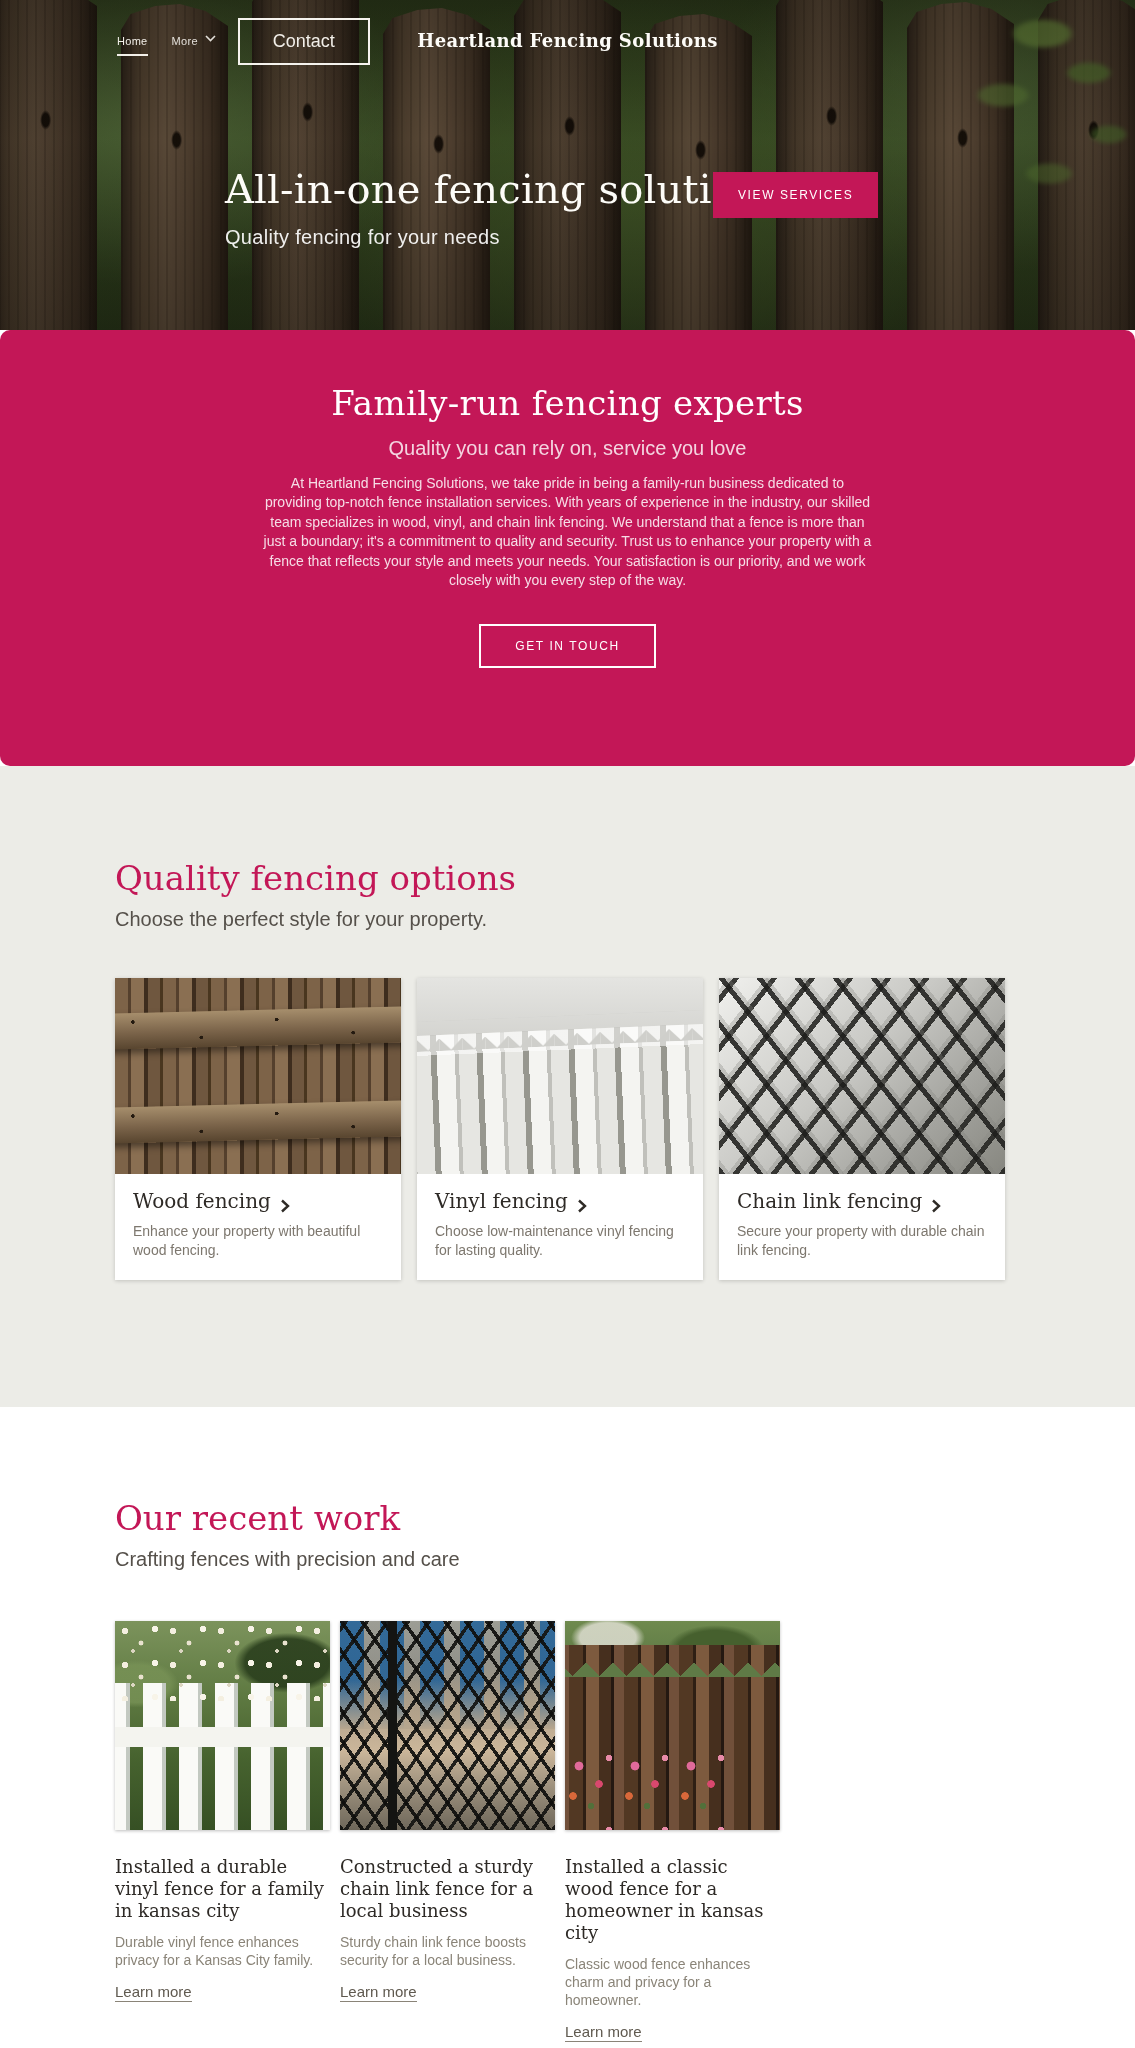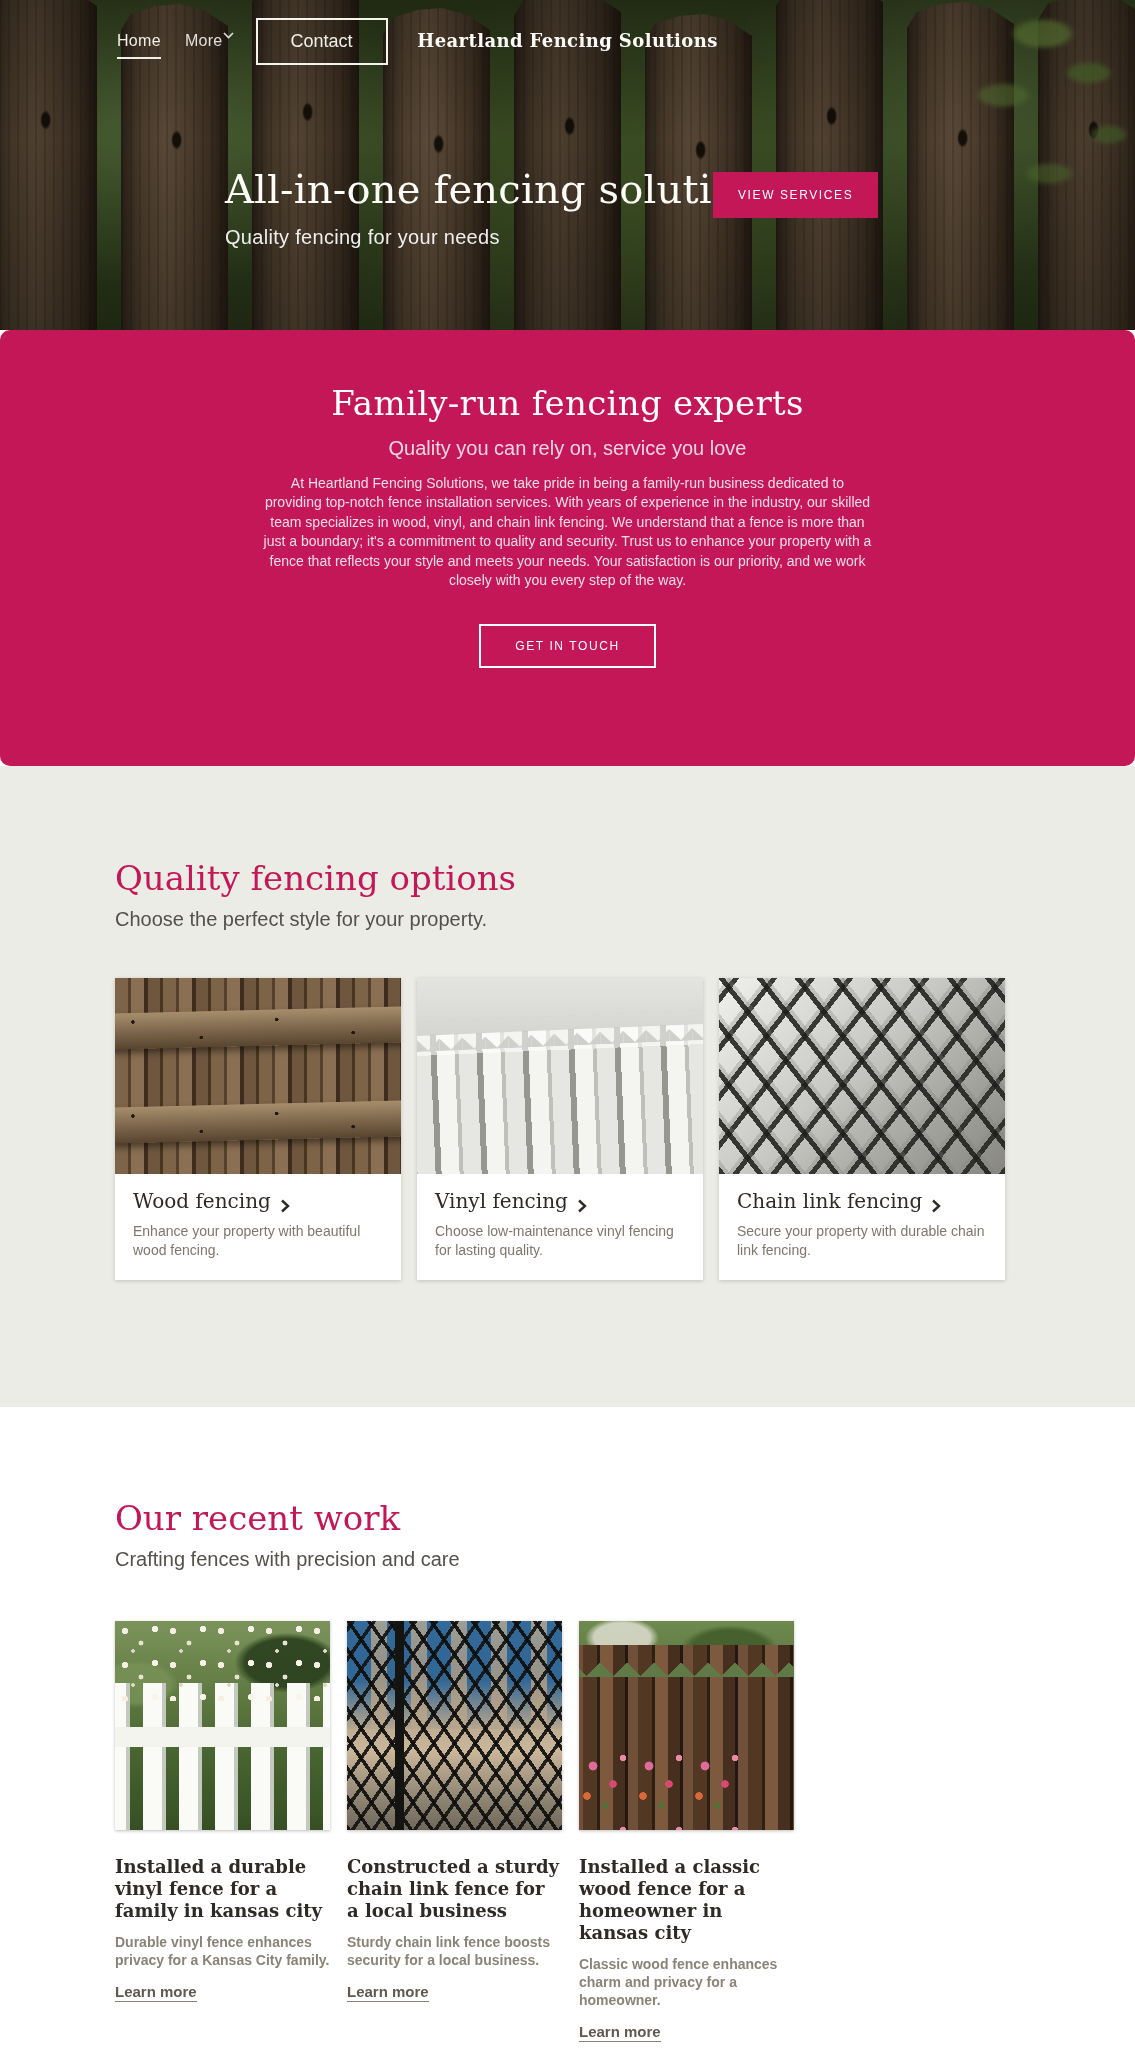--- a/index.html
+++ b/index.html
@@ -40,24 +40,24 @@
       radial-gradient(46px 22px at 72% 12%, rgba(124,164,72,.9) 0 55%, rgba(124,164,72,0) 70%),
       radial-gradient(34px 16px at 86% 26%, rgba(96,136,56,.85) 0 55%, rgba(96,136,56,0) 70%),
       radial-gradient(40px 18px at 60% 34%, rgba(110,150,66,.7) 0 55%, rgba(110,150,66,0) 70%),
       radial-gradient(28px 14px at 92% 48%, rgba(86,126,52,.7) 0 55%, rgba(86,126,52,0) 70%),
       radial-gradient(36px 16px at 74% 62%, rgba(104,144,60,.6) 0 55%, rgba(104,144,60,0) 70%);
   }
   .hero-shade { position:absolute; inset:0;
     background:linear-gradient(180deg, rgba(12,9,5,.45) 0%, rgba(12,9,5,.26) 42%, rgba(12,9,5,.45) 100%); }
 
   .nav { position:absolute; left:0; right:0; top:0; height:82px; display:flex; align-items:center; padding:0 117px; z-index:5; }
-  .nav-link { color:#f2efe9; font-size:16px; letter-spacing:.3px; cursor:pointer; }
+  .nav-link { color:#f2efe9; font-size:11px; letter-spacing:.3px; cursor:pointer; }
   .nav-home { position:relative; }
   .nav-home::after { content:""; position:absolute; left:0; right:0; bottom:-9px; height:2px; background:#f2efe9; }
-  .nav-more { margin-left:24px; display:flex; align-items:flex-start; color:rgba(242,239,233,.92); }
+  .nav-more { margin-left:24px; display:flex; align-items:flex-start; gap:7px; color:rgba(242,239,233,.92); }
   .nav-contact { margin-left:22px; border:2px solid #f5f3ee; color:#f2efe9; font-size:18px;
     padding:11px 33px; background:transparent; cursor:pointer; }
   .brand { position:absolute; left:50%; transform:translateX(-50%); top:50%; margin-top:-11px;
     color:#fdfcf8; font-size:18px; font-weight:bold; letter-spacing:.4px; white-space:nowrap; }
 
   .hero-content { position:absolute; left:225px; top:168px; right:258px; z-index:6; display:flex; align-items:center; }
   .hero-title { color:#fdfcf8; font-size:40px; font-weight:400; line-height:1.05; letter-spacing:.2px; }
   .hero-sub { color:rgba(255,255,255,.92); font-size:20px; font-weight:300; margin-top:16px; letter-spacing:.3px; }
   .btn-solid { position:absolute; left:488px; top:4px; white-space:nowrap;
     background:#C31757; color:#fff; font-size:12px; letter-spacing:1.6px;
@@ -109,21 +109,21 @@
         linear-gradient(-45deg, #cfcfcb 9px, rgba(0,0,0,0) 0) 0 0/23px 30px repeat-x,
         linear-gradient(45deg, #cfcfcb 9px, rgba(0,0,0,0) 0) 0 0/23px 30px repeat-x; }
 
   .img-chain { background:
       repeating-linear-gradient(52deg, rgba(30,30,28,.88) 0 5px, rgba(125,125,120,.30) 5px 9px, rgba(0,0,0,0) 9px 30px),
       repeating-linear-gradient(-52deg, rgba(38,38,35,.9) 0 5px, rgba(135,135,130,.32) 5px 9px, rgba(0,0,0,0) 9px 30px),
       linear-gradient(135deg, #f0f0ed 0%, #c9c9c5 45%, #a3a39e 75%, #878780 100%); }
 
   
   .work { height:681px; background:#fff; padding:91px 0 0 115px; }
-  .work-grid { display:flex; gap:17px; margin-top:50px;font-weight:bold; }
+  .work-grid { display:flex; gap:10px; margin-top:50px; }
   .work-card { width:215px; }
   .work-img { height:209px; position:relative; overflow:hidden; box-shadow:0 1px 3px rgba(0,0,0,.25); }
   .work-title { margin-top:26px; font-size:18px; line-height:1.22; color:#2e2a26; }
   .work-desc { margin-top:11px; font-size:14px; line-height:1.3; color:#8a8478; }
   .work-link { display:inline-block; margin-top:14px; font-size:15px; color:#5f594f;
     border-bottom:1px solid #8a8478; padding-bottom:1px; cursor:pointer; }
 
   .img-garden { background:
       radial-gradient(70px 40px at 80% 20%, rgba(38,58,26,.85) 0 60%, rgba(38,58,26,0) 75%),
       radial-gradient(60px 34px at 10% 30%, rgba(120,146,86,.8) 0 55%, rgba(120,146,86,0) 70%),

